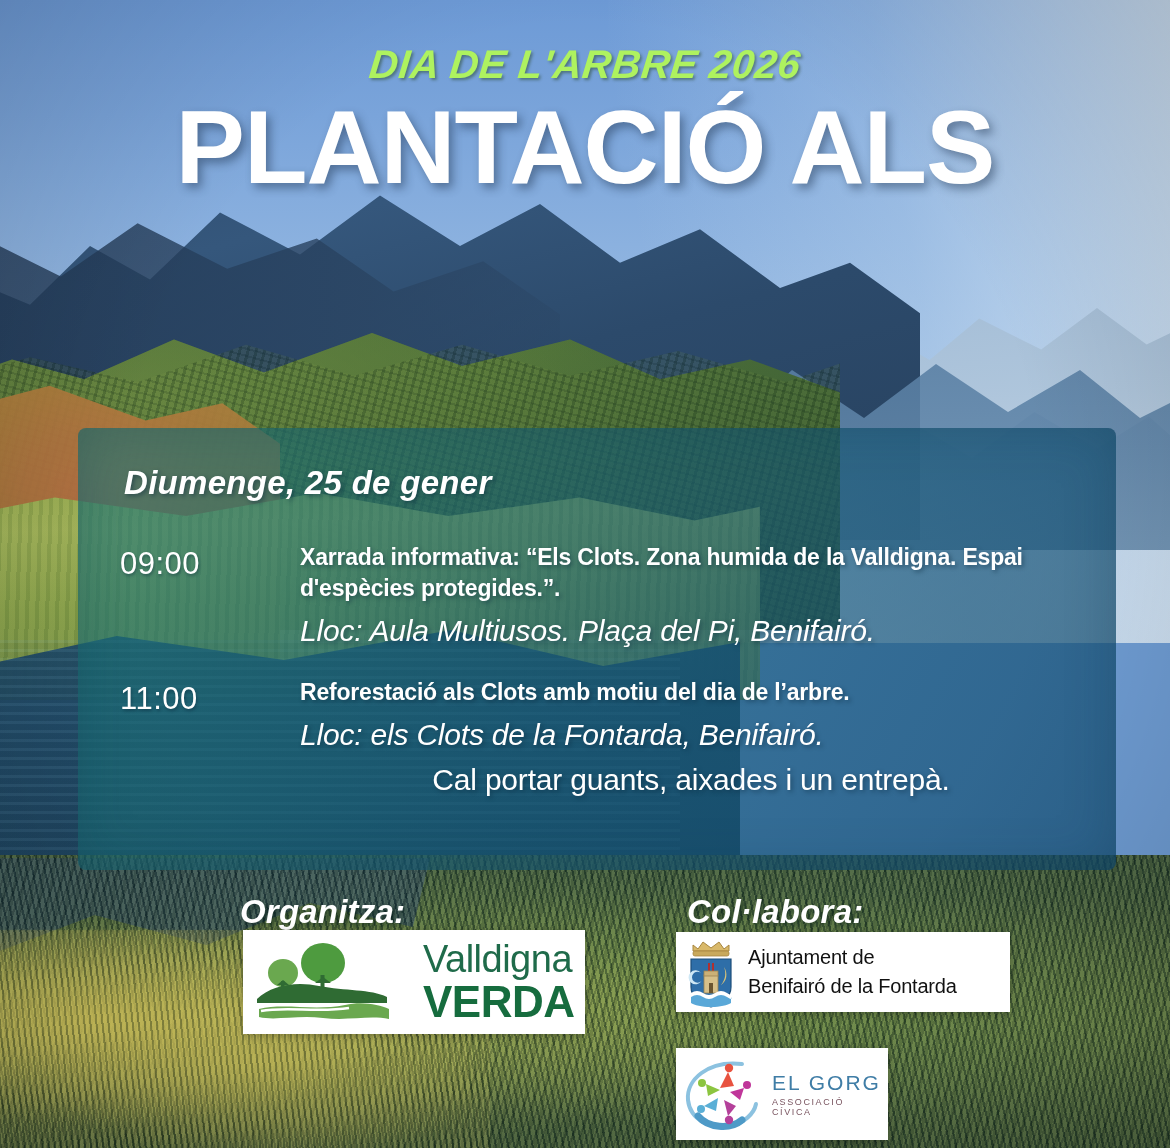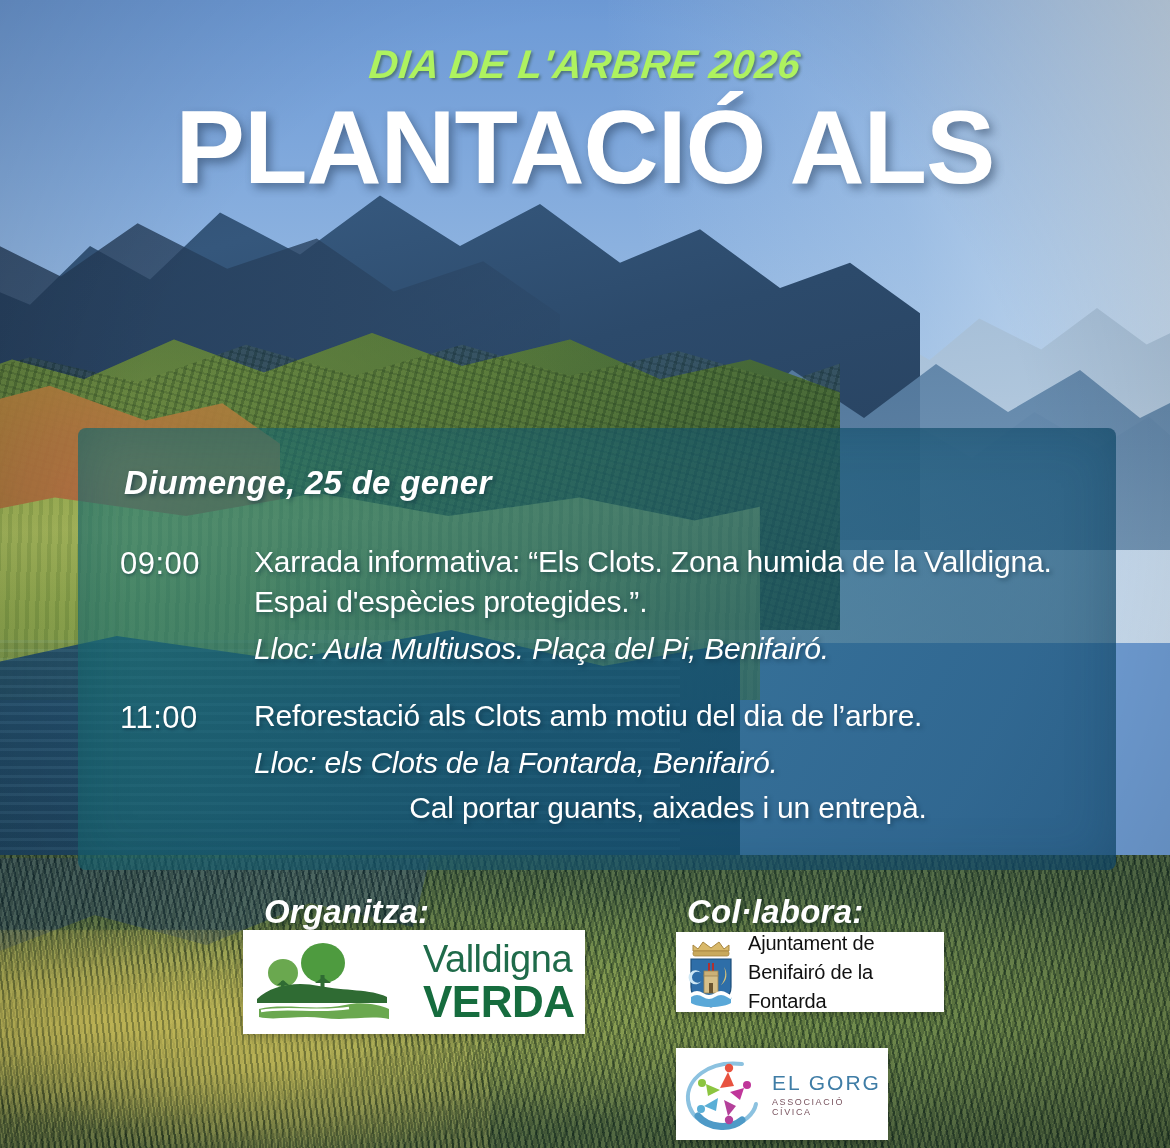--- a/index.html
+++ b/index.html
@@ -218,34 +218,34 @@
     padding: 30px 34px 26px 42px;
   }
   .day {
     font-size: 33px;
     font-weight: 700;
     font-style: italic;
     letter-spacing: .3px;
     text-shadow: 2px 2px 4px rgba(10,40,60,0.5);
     margin: 6px 0 40px 4px;
   }
-  .event { display: flex; margin-bottom: 26px; }
+  .event { display: flex; margin-bottom: 26px; gap: 46px; }
   .event-time {
     width: 134px;
     flex: 0 0 134px;
     font-size: 31px;
     font-weight: 400;
     letter-spacing: .5px;
     padding-top: 4px;
     text-shadow: 1px 2px 3px rgba(10,40,60,0.45);
   }
   .event-body { flex: 1 1 auto; }
   .event-title {
-    font-size: 30px;
-    font-weight: 400;
+    font-size: 23px;
+    font-weight: 700;
     line-height: 1.34;
     letter-spacing: -0.2px;
     text-shadow: 2px 2px 4px rgba(10,40,60,0.5);
   }
   .event-place {
     font-size: 30px;
     font-style: italic;
     font-weight: 400;
     line-height: 1.38;
     margin-top: 6px;
@@ -265,21 +265,21 @@
   
   .footer-label {
     position: absolute;
     font-size: 33px;
     font-weight: 800;
     font-style: italic;
     color: #ffffff;
     text-shadow: 3px 3px 5px rgba(10,35,25,0.6);
     letter-spacing: .2px;
   }
-  .lbl-organitza { left: 264px; top: 893px; }
+  .lbl-organitza { left: 240px; top: 893px; }
   .lbl-collabora { left: 676px; top: 893px; padding-left: 11px; }
 
   .logo-card {
     position: absolute;
     background: #ffffff;
     display: flex;
     align-items: center;
     box-shadow: 0 2px 8px rgba(0,0,0,0.25);
   }
   
@@ -287,21 +287,21 @@
     left: 243px; top: 930px; width: 342px; height: 104px;
     padding: 6px 10px; box-sizing: border-box; gap: 20px;
   }
   .vv-mark { flex: 0 0 150px; height: 86px; }
   .vv-text { display: flex; flex-direction: column; justify-content: center; line-height: 1; }
   .vv-t1 { font-size: 38px; color: #1f6b4a; letter-spacing: -0.5px; }
   .vv-t2 { font-size: 44px; font-weight: 800; color: #166c3e; letter-spacing: -0.5px; margin-top: 2px; }
 
   
   .logo-aj {
-    left: 676px; top: 932px; width: 268px; height: 80px;
+    left: 676px; top: 932px; width: 334px; height: 80px;
     padding: 4px 8px; box-sizing: border-box; gap: 10px;
   }
   .aj-shield { flex: 0 0 54px; height: 74px; }
   .aj-text { font-size: 20px; color: #111111; line-height: 1.45; letter-spacing: -0.2px; }
 
   
   .logo-eg {
     left: 676px; top: 1048px; width: 212px; height: 92px;
     padding: 4px 6px; box-sizing: border-box; gap: 6px;
   }

